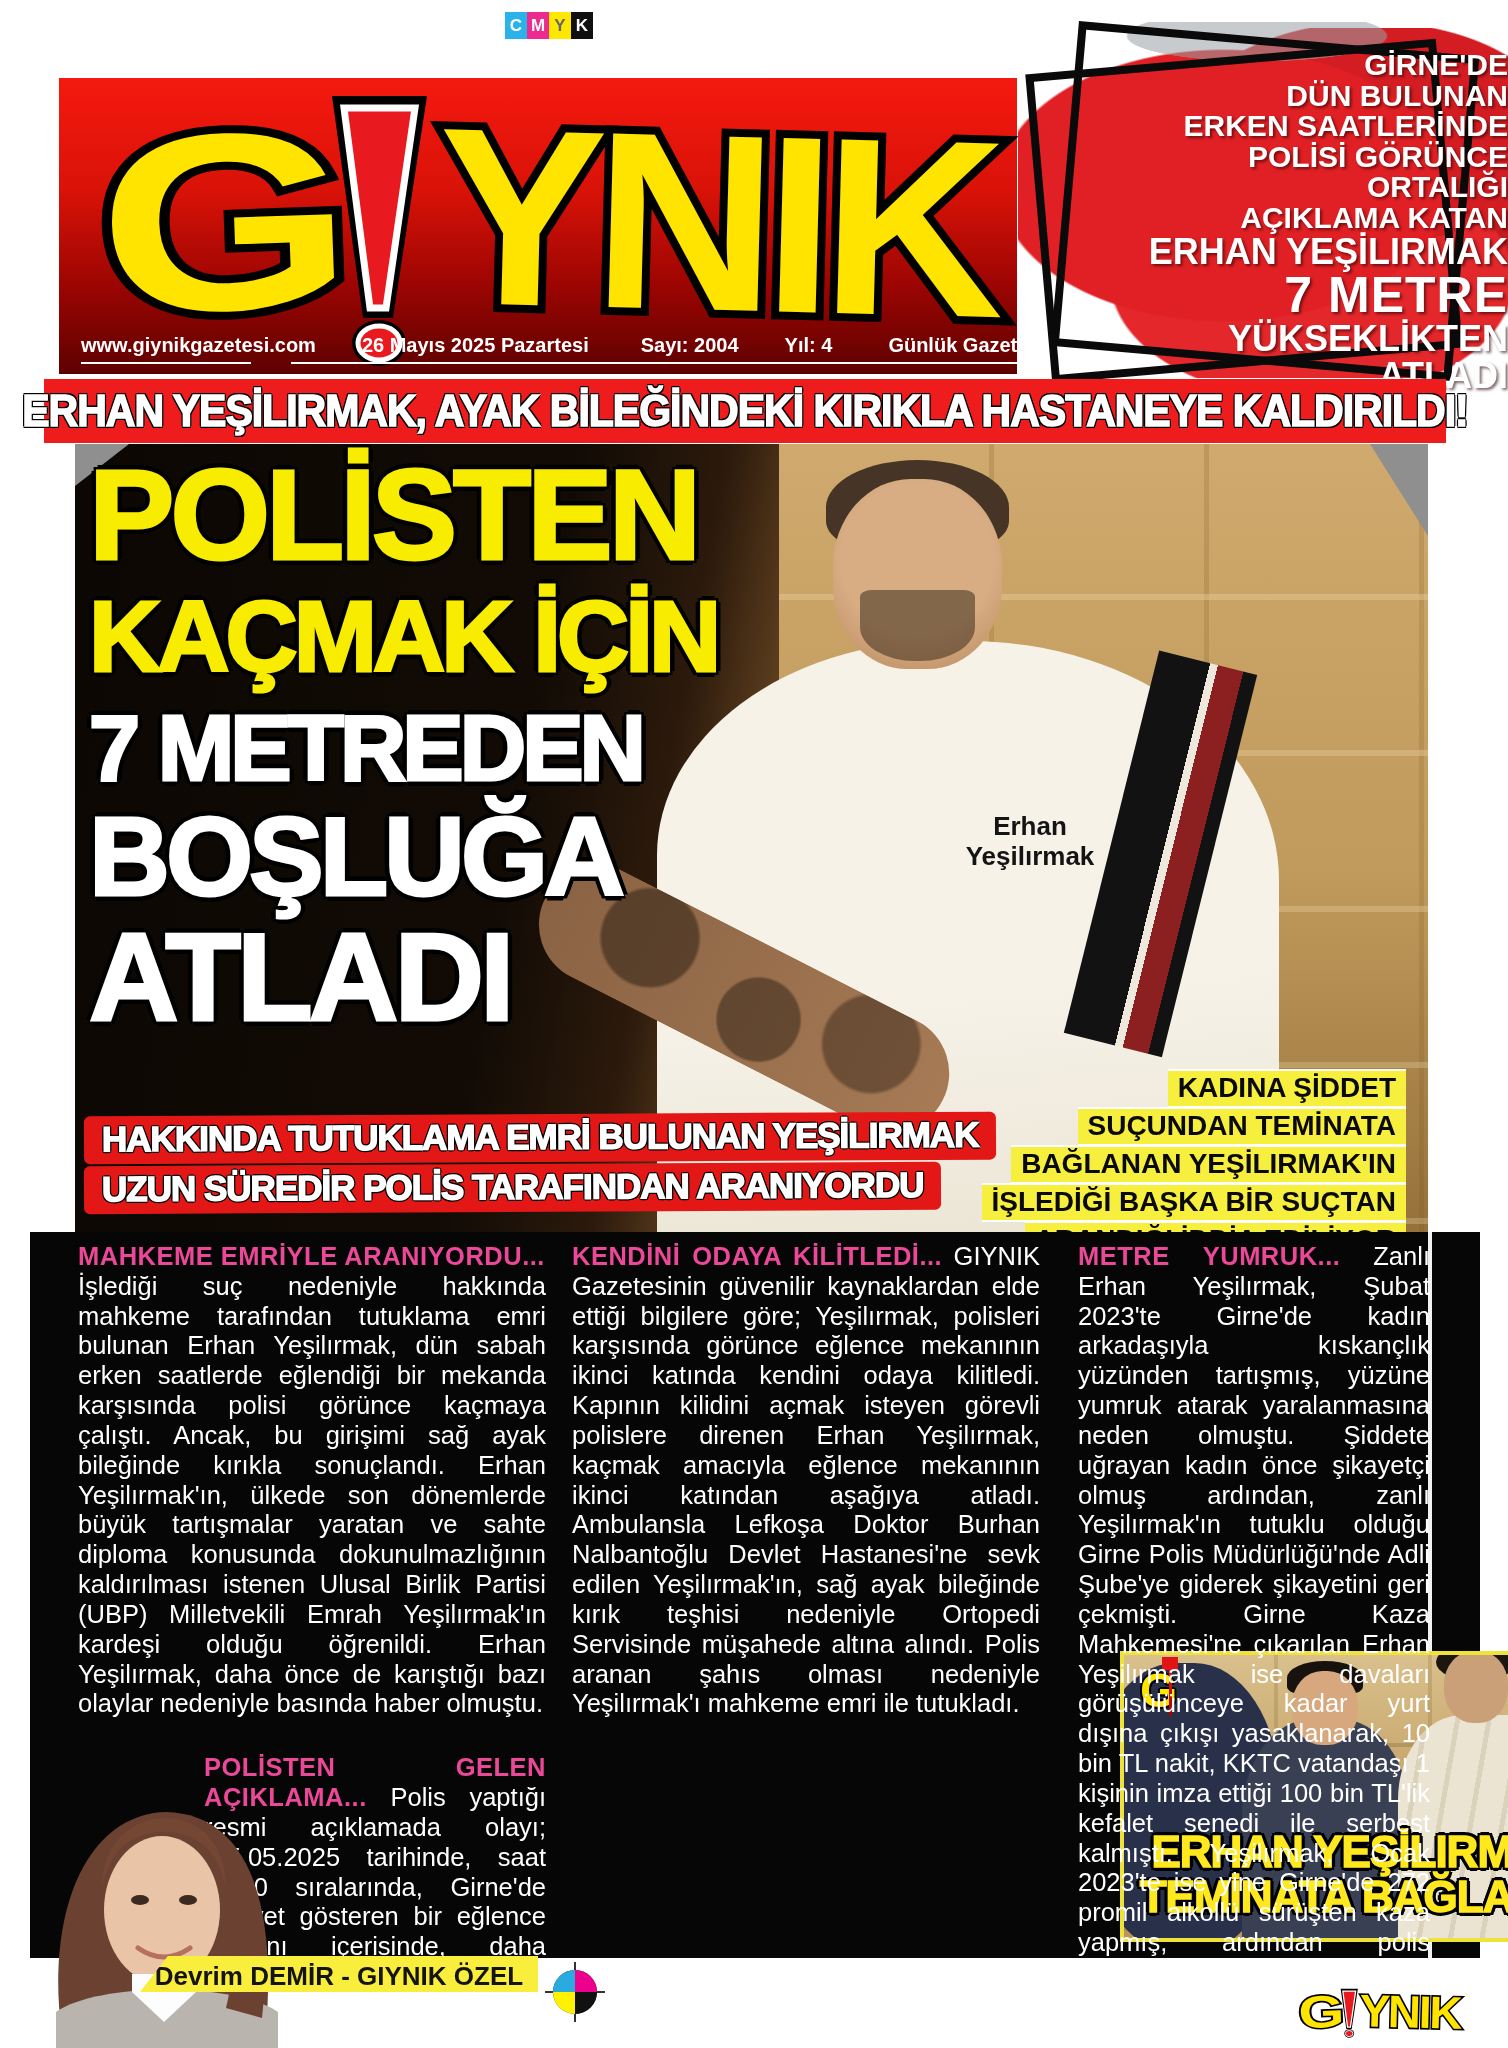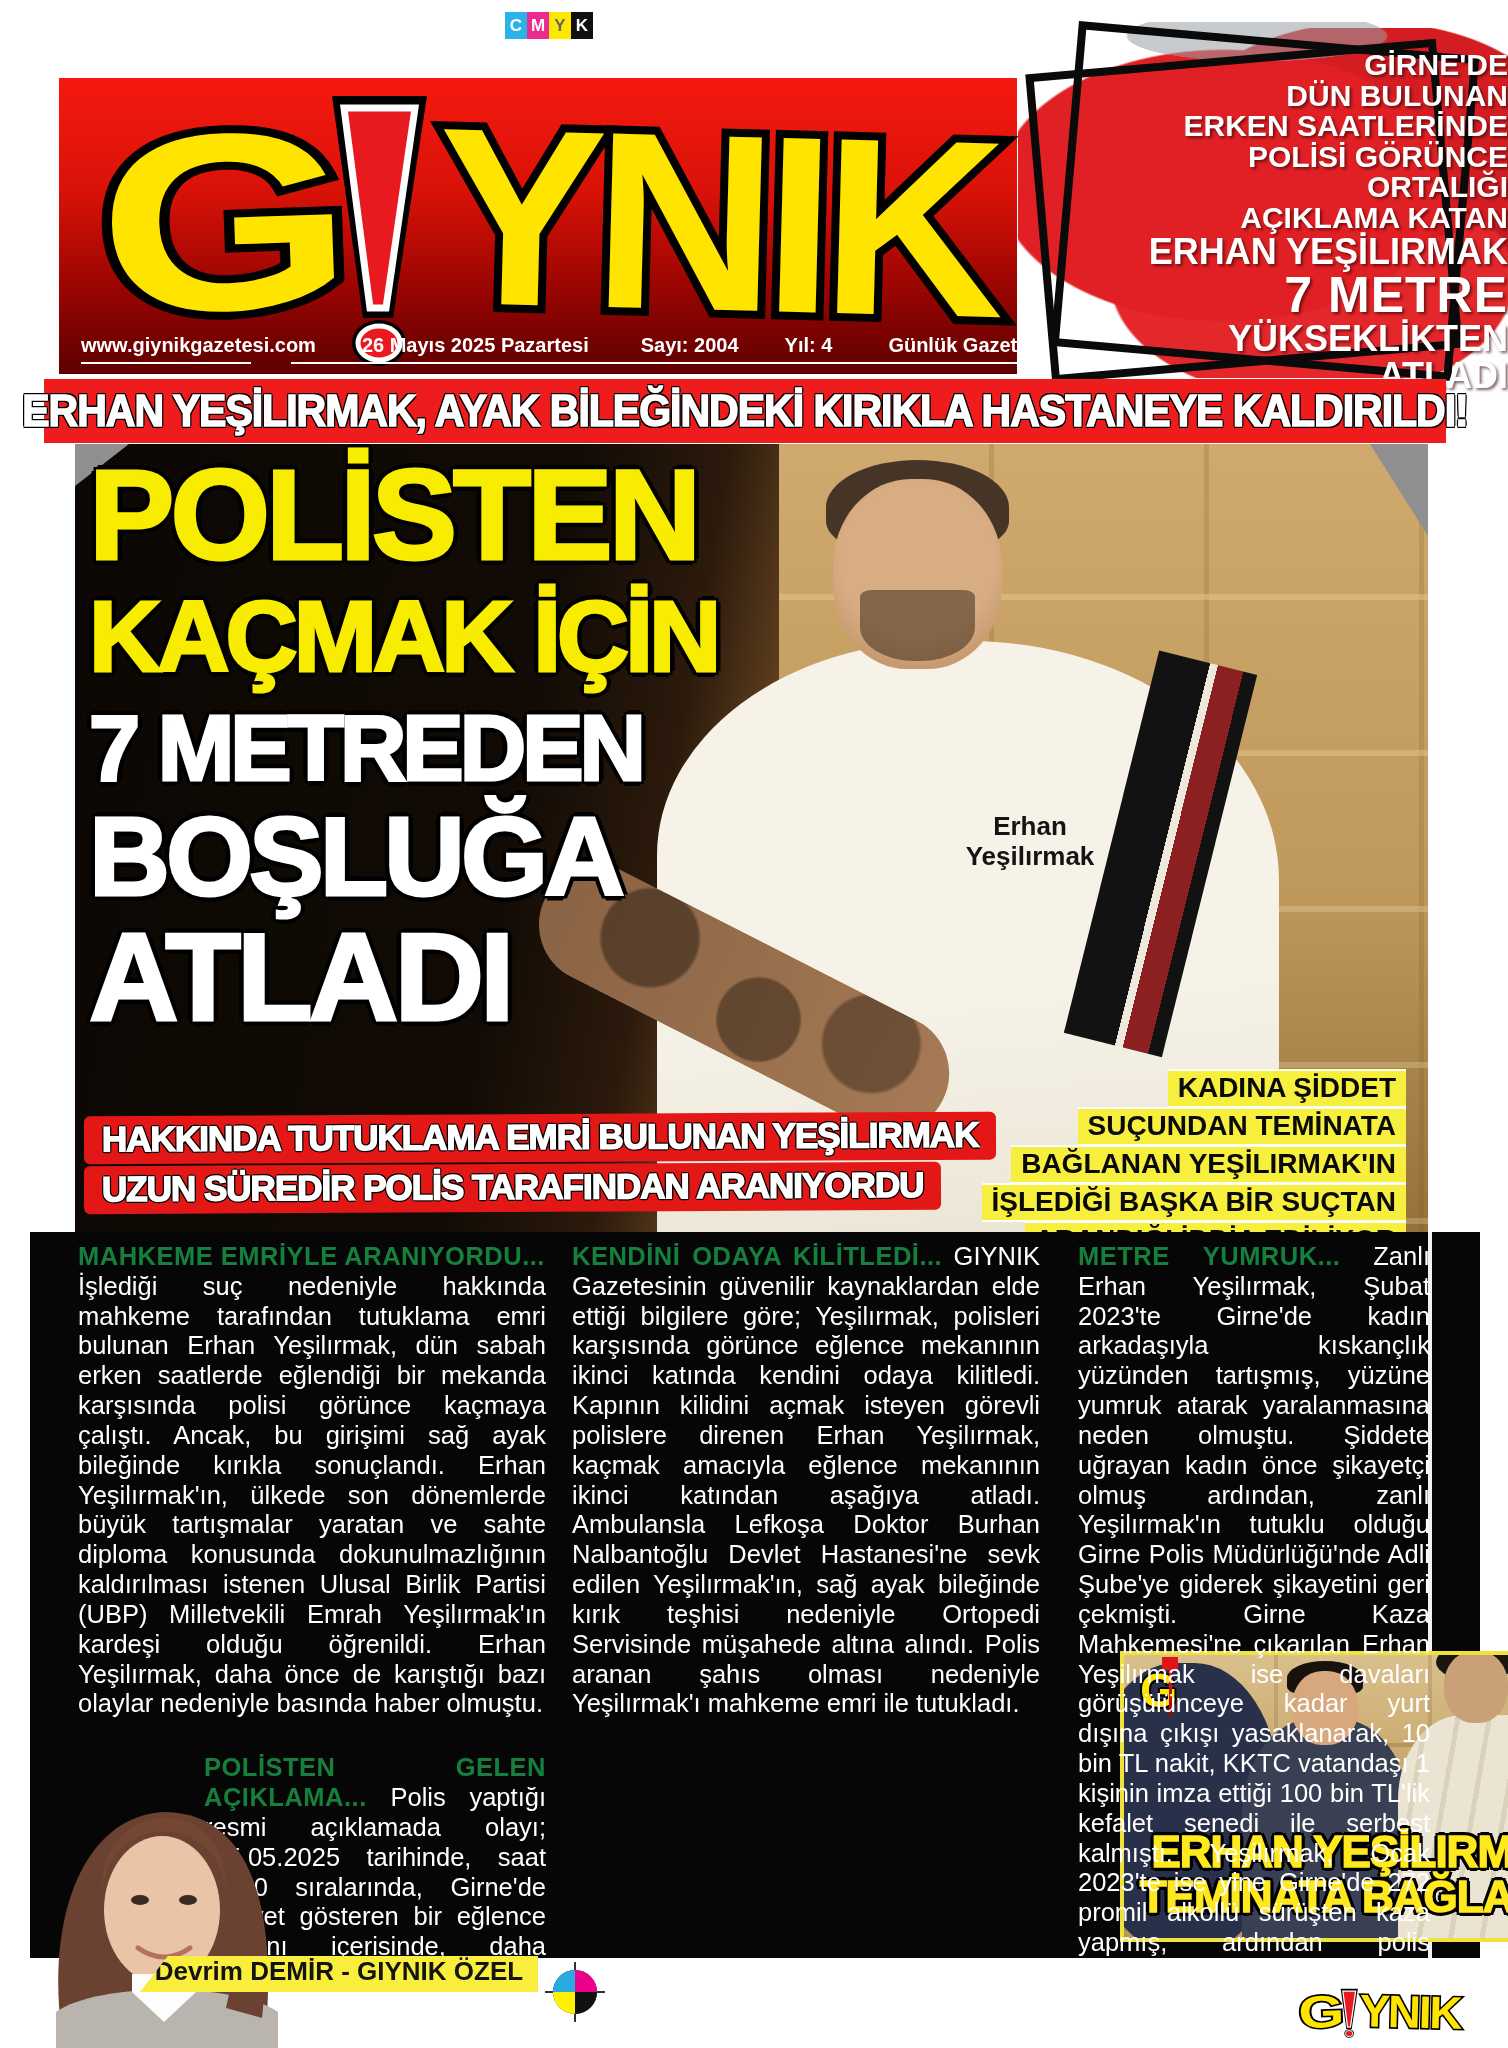--- a/index.html
+++ b/index.html
@@ -108,21 +108,21 @@
   .ystrips{right:102px;top:1068px;text-align:right;}
   .ystrips div{margin-top:3px;}
   .ystrip{display:inline-block;background:#f7ef3e;color:#0a0a0a;font-weight:bold;
      font-size:28px;padding:1px 10px 2px 10px;box-shadow:0 -2px 0 rgba(255,255,255,.95),0 2px 0 rgba(255,255,255,.95);}
 
   
   .band{left:30px;top:1232px;width:1450px;height:726px;background:#060606;}
   .band-right-line{position:absolute;left:1398px;top:0;width:4px;height:100%;background:#f2f2f2;}
   .col{position:absolute;top:10px;color:#fff;font-size:25.5px;line-height:1.17;text-align:justify;}
   .col p{margin:0;}
-  .col .h{color:#15803d;font-weight:bold;letter-spacing:.5px;}
+  .col .h{color:#ec4899;font-weight:bold;letter-spacing:.5px;}
   .col1{left:48px;width:468px;}
   .col2{left:542px;width:468px;}
   .col3{left:1048px;width:352px;}
   .col1 .p2{margin-top:34px;}
   .wrap-spacer{float:left;width:126px;height:330px;margin-top:150px;}
 
   
   .inset{position:absolute;left:548px;top:409px;width:478px;height:283px;
      border:4px solid #efe23a;overflow:hidden;background:
      linear-gradient(180deg,#d9c08c 0%,#c9a86e 40%,#bb9659 100%);}
@@ -147,21 +147,21 @@
      color:#ffe91e;font-weight:bold;font-size:44px;line-height:1.04;letter-spacing:-1px;}
   .mini-g{position:absolute;left:16px;top:8px;color:#ffe400;font-weight:bold;font-size:48px;}
   .mini-pin-head{position:absolute;left:38px;top:2px;width:16px;height:13px;background:#e11515;}
   .mini-pin-needle{position:absolute;left:45px;top:15px;width:3px;height:46px;
      background:linear-gradient(180deg,#e11515,#a00);}
 
   
   .reporter{left:26px;top:1788px;width:280px;height:260px;}
   .byline{left:140px;top:1956px;width:398px;height:36px;background:#f9ee3c;
      clip-path:polygon(7% 0,100% 0,100% 100%,0 100%);
-     display:flex;align-items:flex-start;justify-content:center;}
+     display:flex;align-items:flex-end;justify-content:center;}
   .byline span{color:#141414;font-weight:bold;font-size:26px;}
 
   
   .regmark{left:545px;top:1962px;}
   .footer-logo{left:1296px;top:1986px;}
   .footer-logo .logo-letter{stroke-width:18px;}
 </style>
 </head>
 <body>
 

